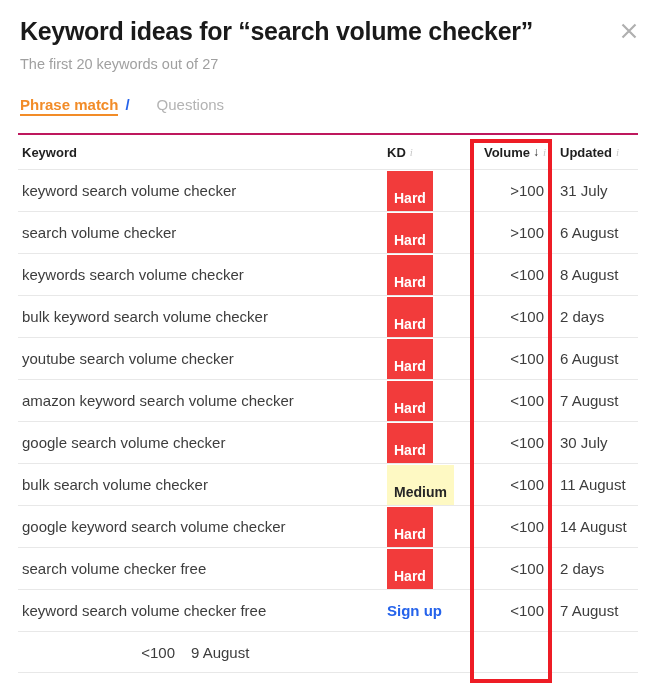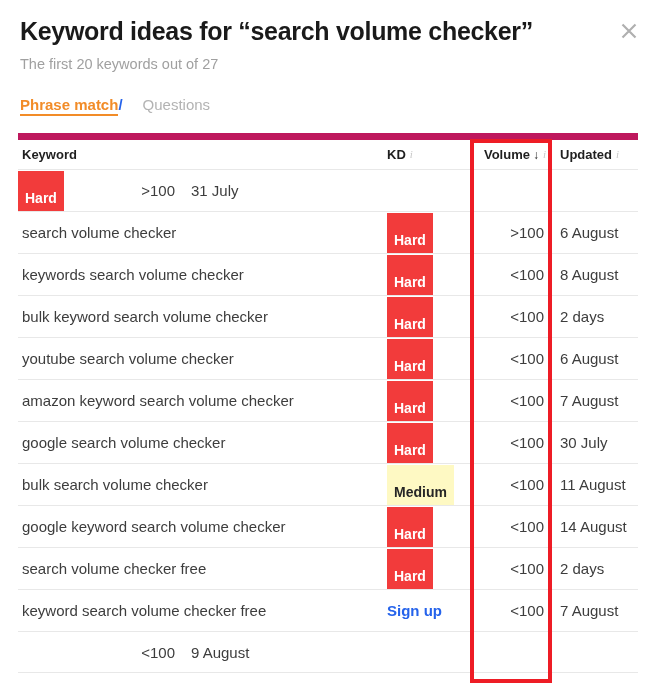--- a/index.html
+++ b/index.html
@@ -54,21 +54,21 @@
     display: flex;
     align-items: center;
     justify-content: center;
   }
   .close-icon svg { display: block; }
 
   
   .tabs {
     display: flex;
     align-items: baseline;
-    gap: 0;
+    gap: 7px;
     padding: 0 20px;
     margin-top: 22px;
     font-size: 15px;
   }
   .tab-active {
     color: #f28c28;
     font-weight: bold;
     border-bottom: 2px solid #f28c28;
     padding-bottom: 1px;
     cursor: pointer;
@@ -90,21 +90,21 @@
     position: relative;
   }
   .trow {
     display: flex;
     align-items: center;
     border-top: 1px solid #e8e8e8;
     height: 42px;
     box-sizing: border-box;
   }
   .trow.head {
-    border-top: 7px solid #be185d;
+    border-top: 2px solid #be185d;
     height: 36px;
   }
   .trow.last {
     border-bottom: 1px solid #e8e8e8;
   }
 
   .c-keyword {
     width: 369px;
     flex: none;
     font-size: 15px;
@@ -249,20 +249,21 @@
         <span class="info-icon">i</span>
       </div>
       <div class="c-updated">
         <span>Updated</span>
         <span class="info-icon">i</span>
       </div>
     </div>
 
     <div id="rows-container">
         <div class="trow">
+          <div class="c-keyword">keyword search volume checker</div>
           <div class="c-kd">
             <span class="badge badge-hard">Hard</span>
           </div>
           <div class="c-volume">&gt;100</div>
           <div class="c-updated">31 July</div>
         </div>
         <div class="trow">
           <div class="c-keyword">search volume checker</div>
           <div class="c-kd">
             <span class="badge badge-hard">Hard</span>

